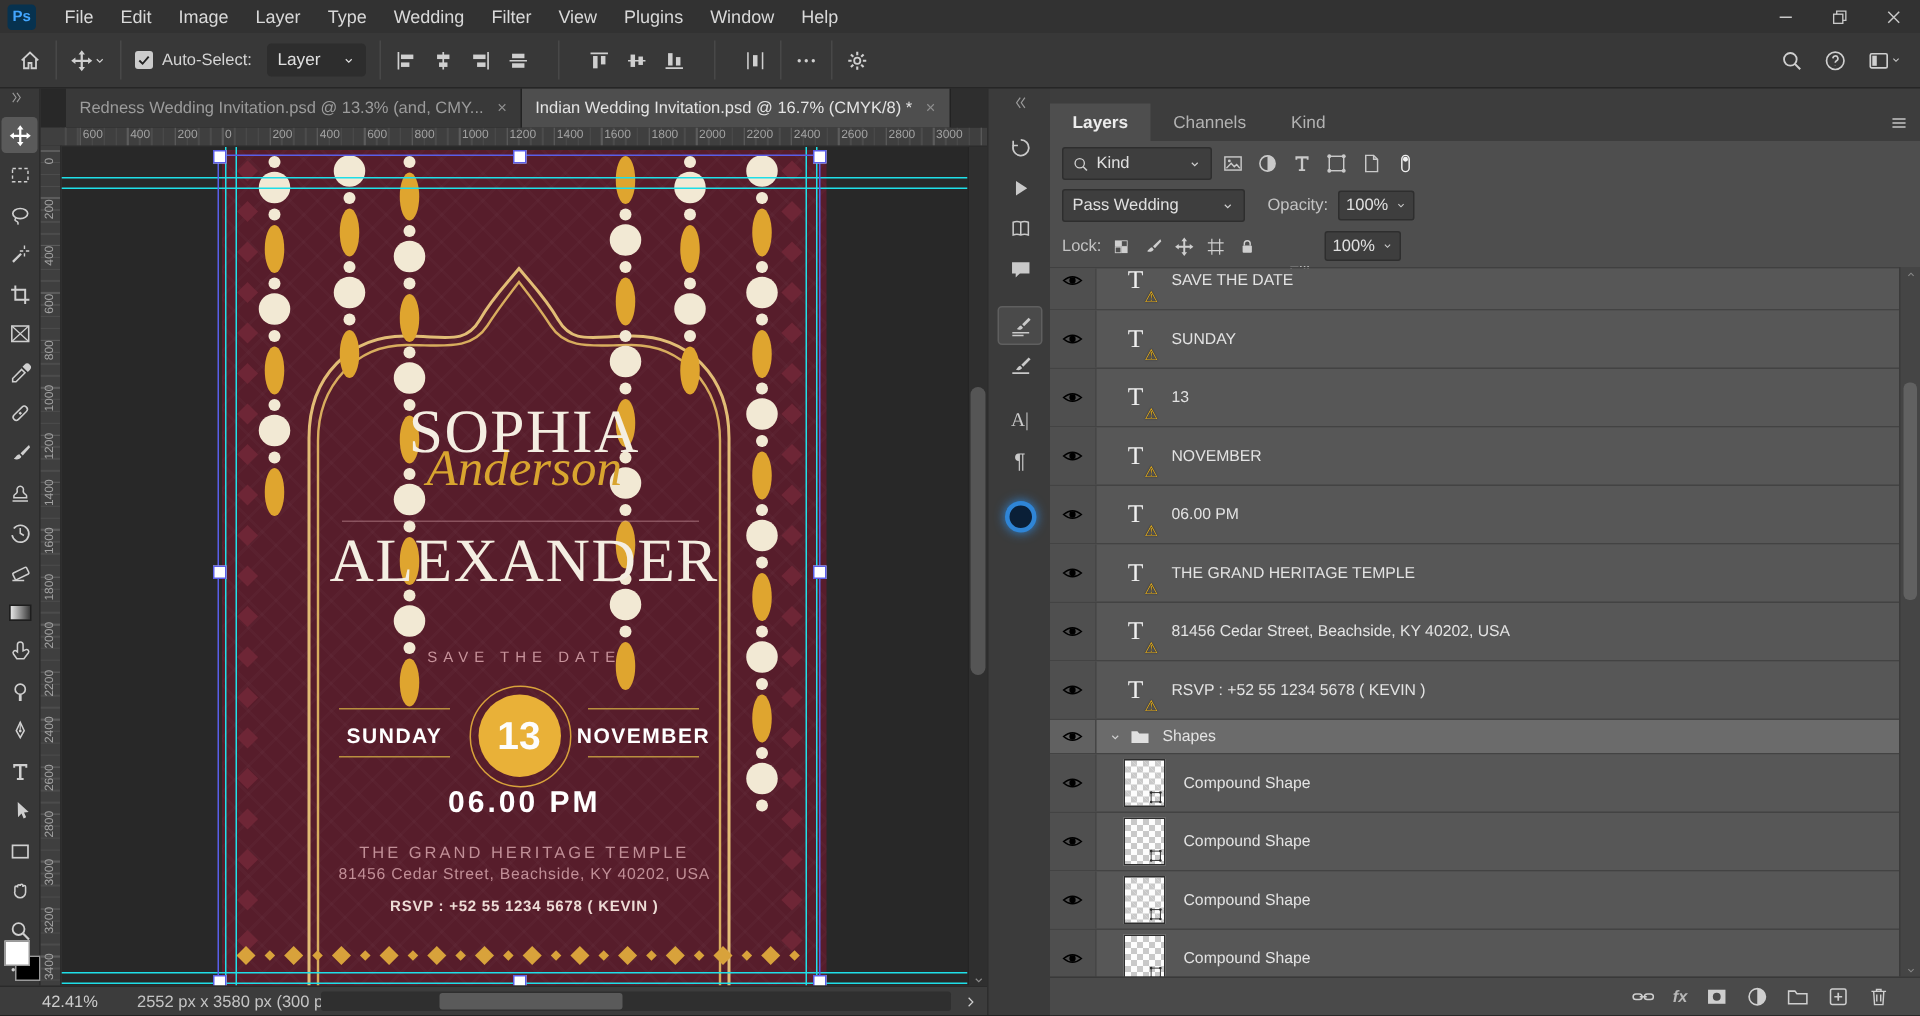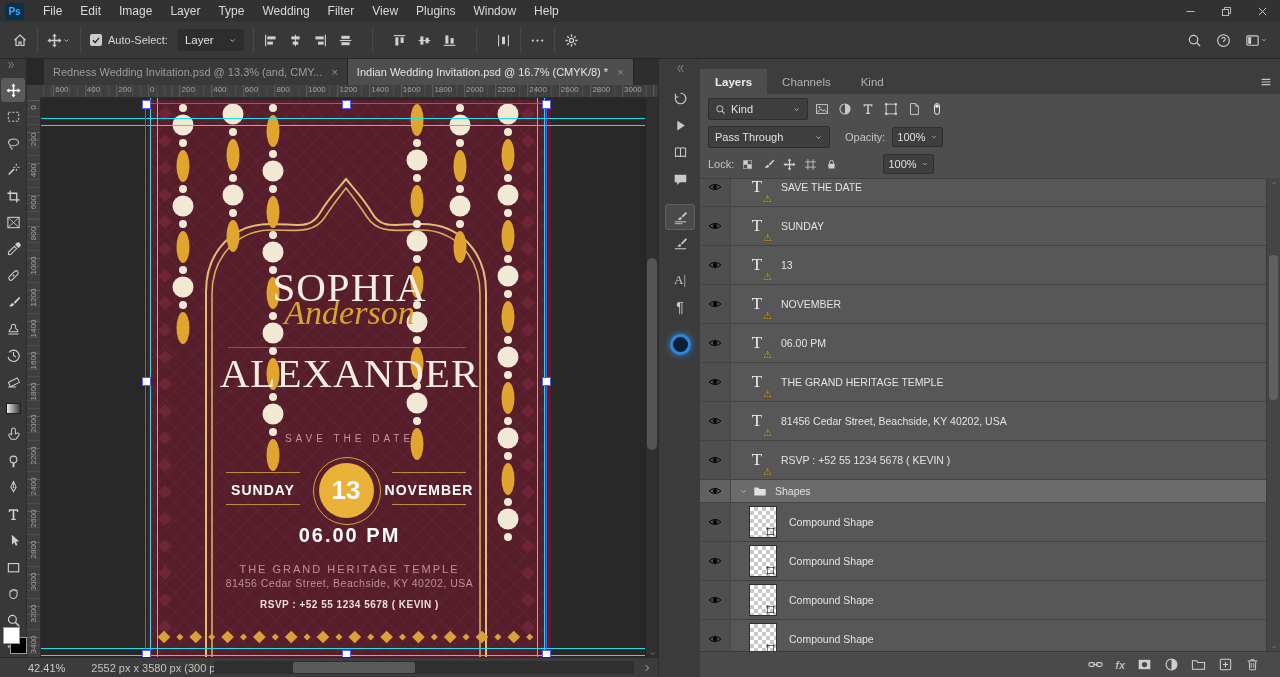--- a/index.html
+++ b/index.html
@@ -822,21 +822,21 @@
           <span class="opt-icon" style="color:#f0f0f0;">
             <svg viewBox="0 0 16 16" width="14" height="14">
               <rect x="5.2" y="1.8" width="5.6" height="12.4" rx="2.8" fill="none" stroke="currentColor" stroke-width="1.1"></rect>
               <circle cx="8" cy="4.8" r="1.9" fill="currentColor"></circle>
             </svg>
           </span>
         </div>
     </div>
     <div class="frow" style="position:absolute;left:0;right:0;top:67px;height:24px;">
       <div class="kind-select" style="width:108px;">
-        <span>Pass Through</span>
+        <span>Pass Wedding</span>
         <span class="opt-icon" style="margin-left:auto;" id="blend-chev">
             <svg viewBox="0 0 16 16" width="9" height="9">
               <path d="M4.5 6.2 8 9.7 11.5 6.2" fill="none" stroke="currentColor" stroke-width="1.4"></path>
             </svg>
           </span>
       </div>
       <span class="flabel" style="margin-left:8px;">Opacity:</span>
       <div class="val-box">
         <span>100%</span>
         <span class="opt-icon" id="op-chev">

